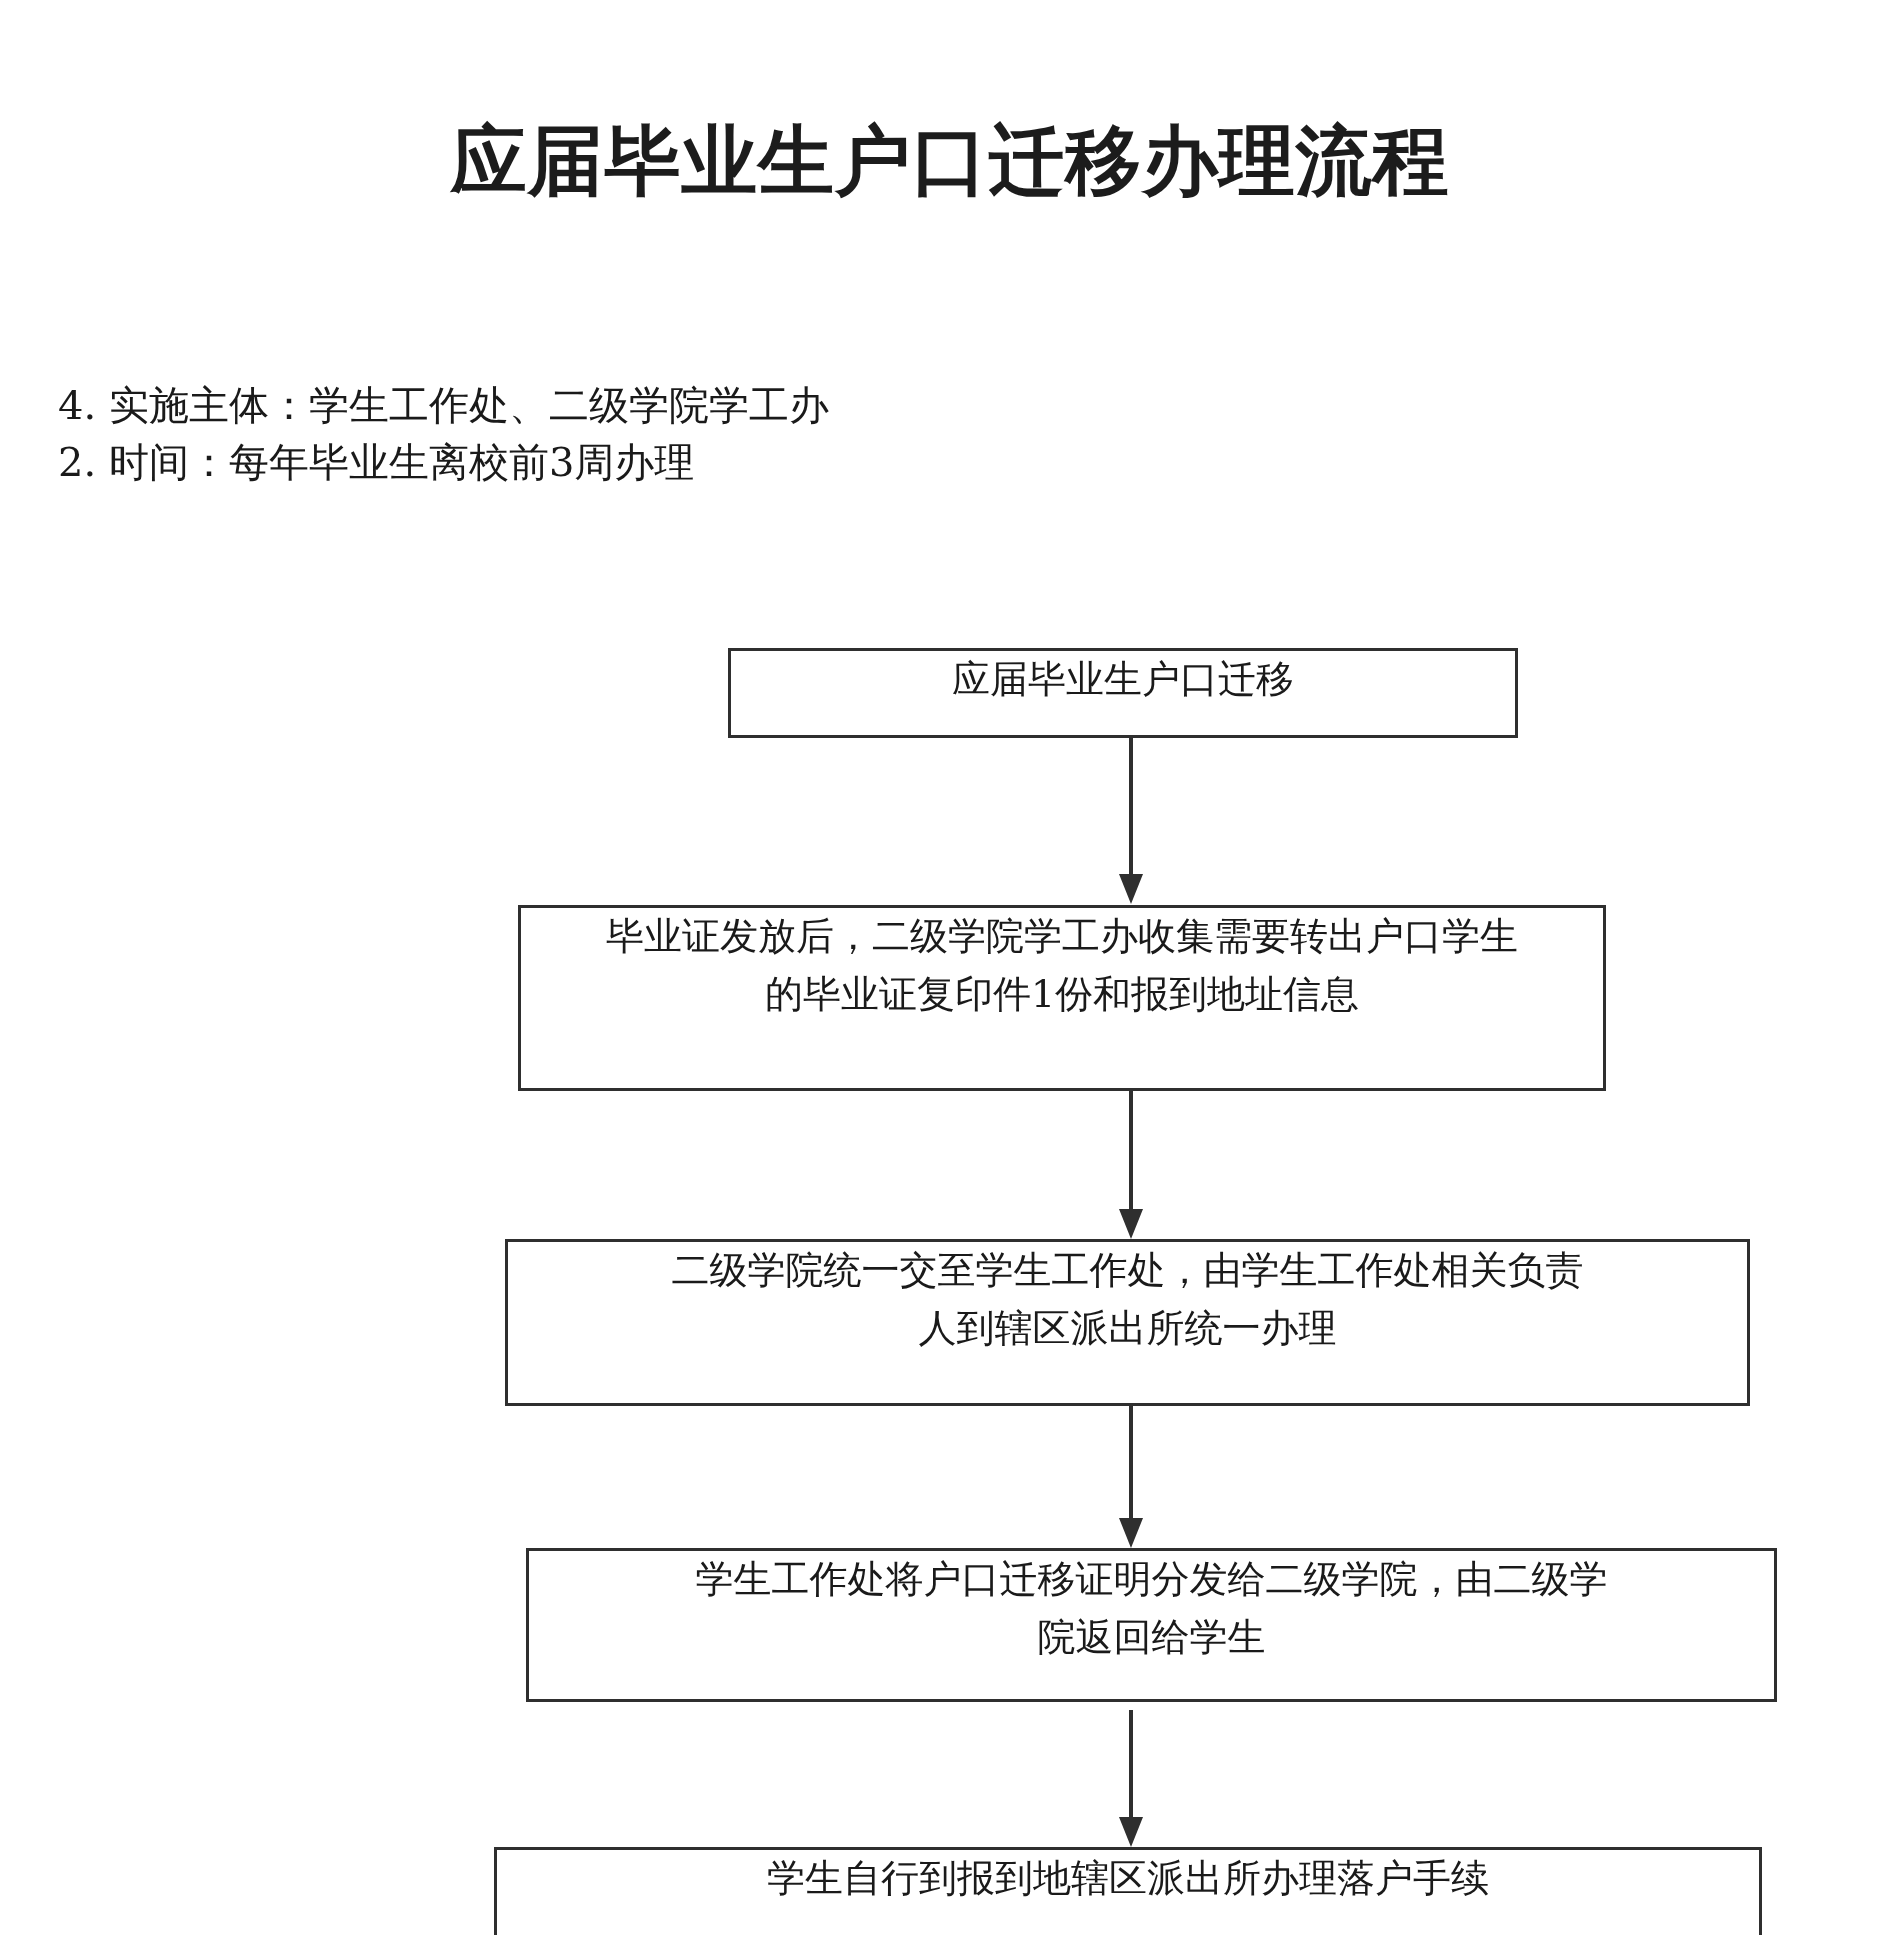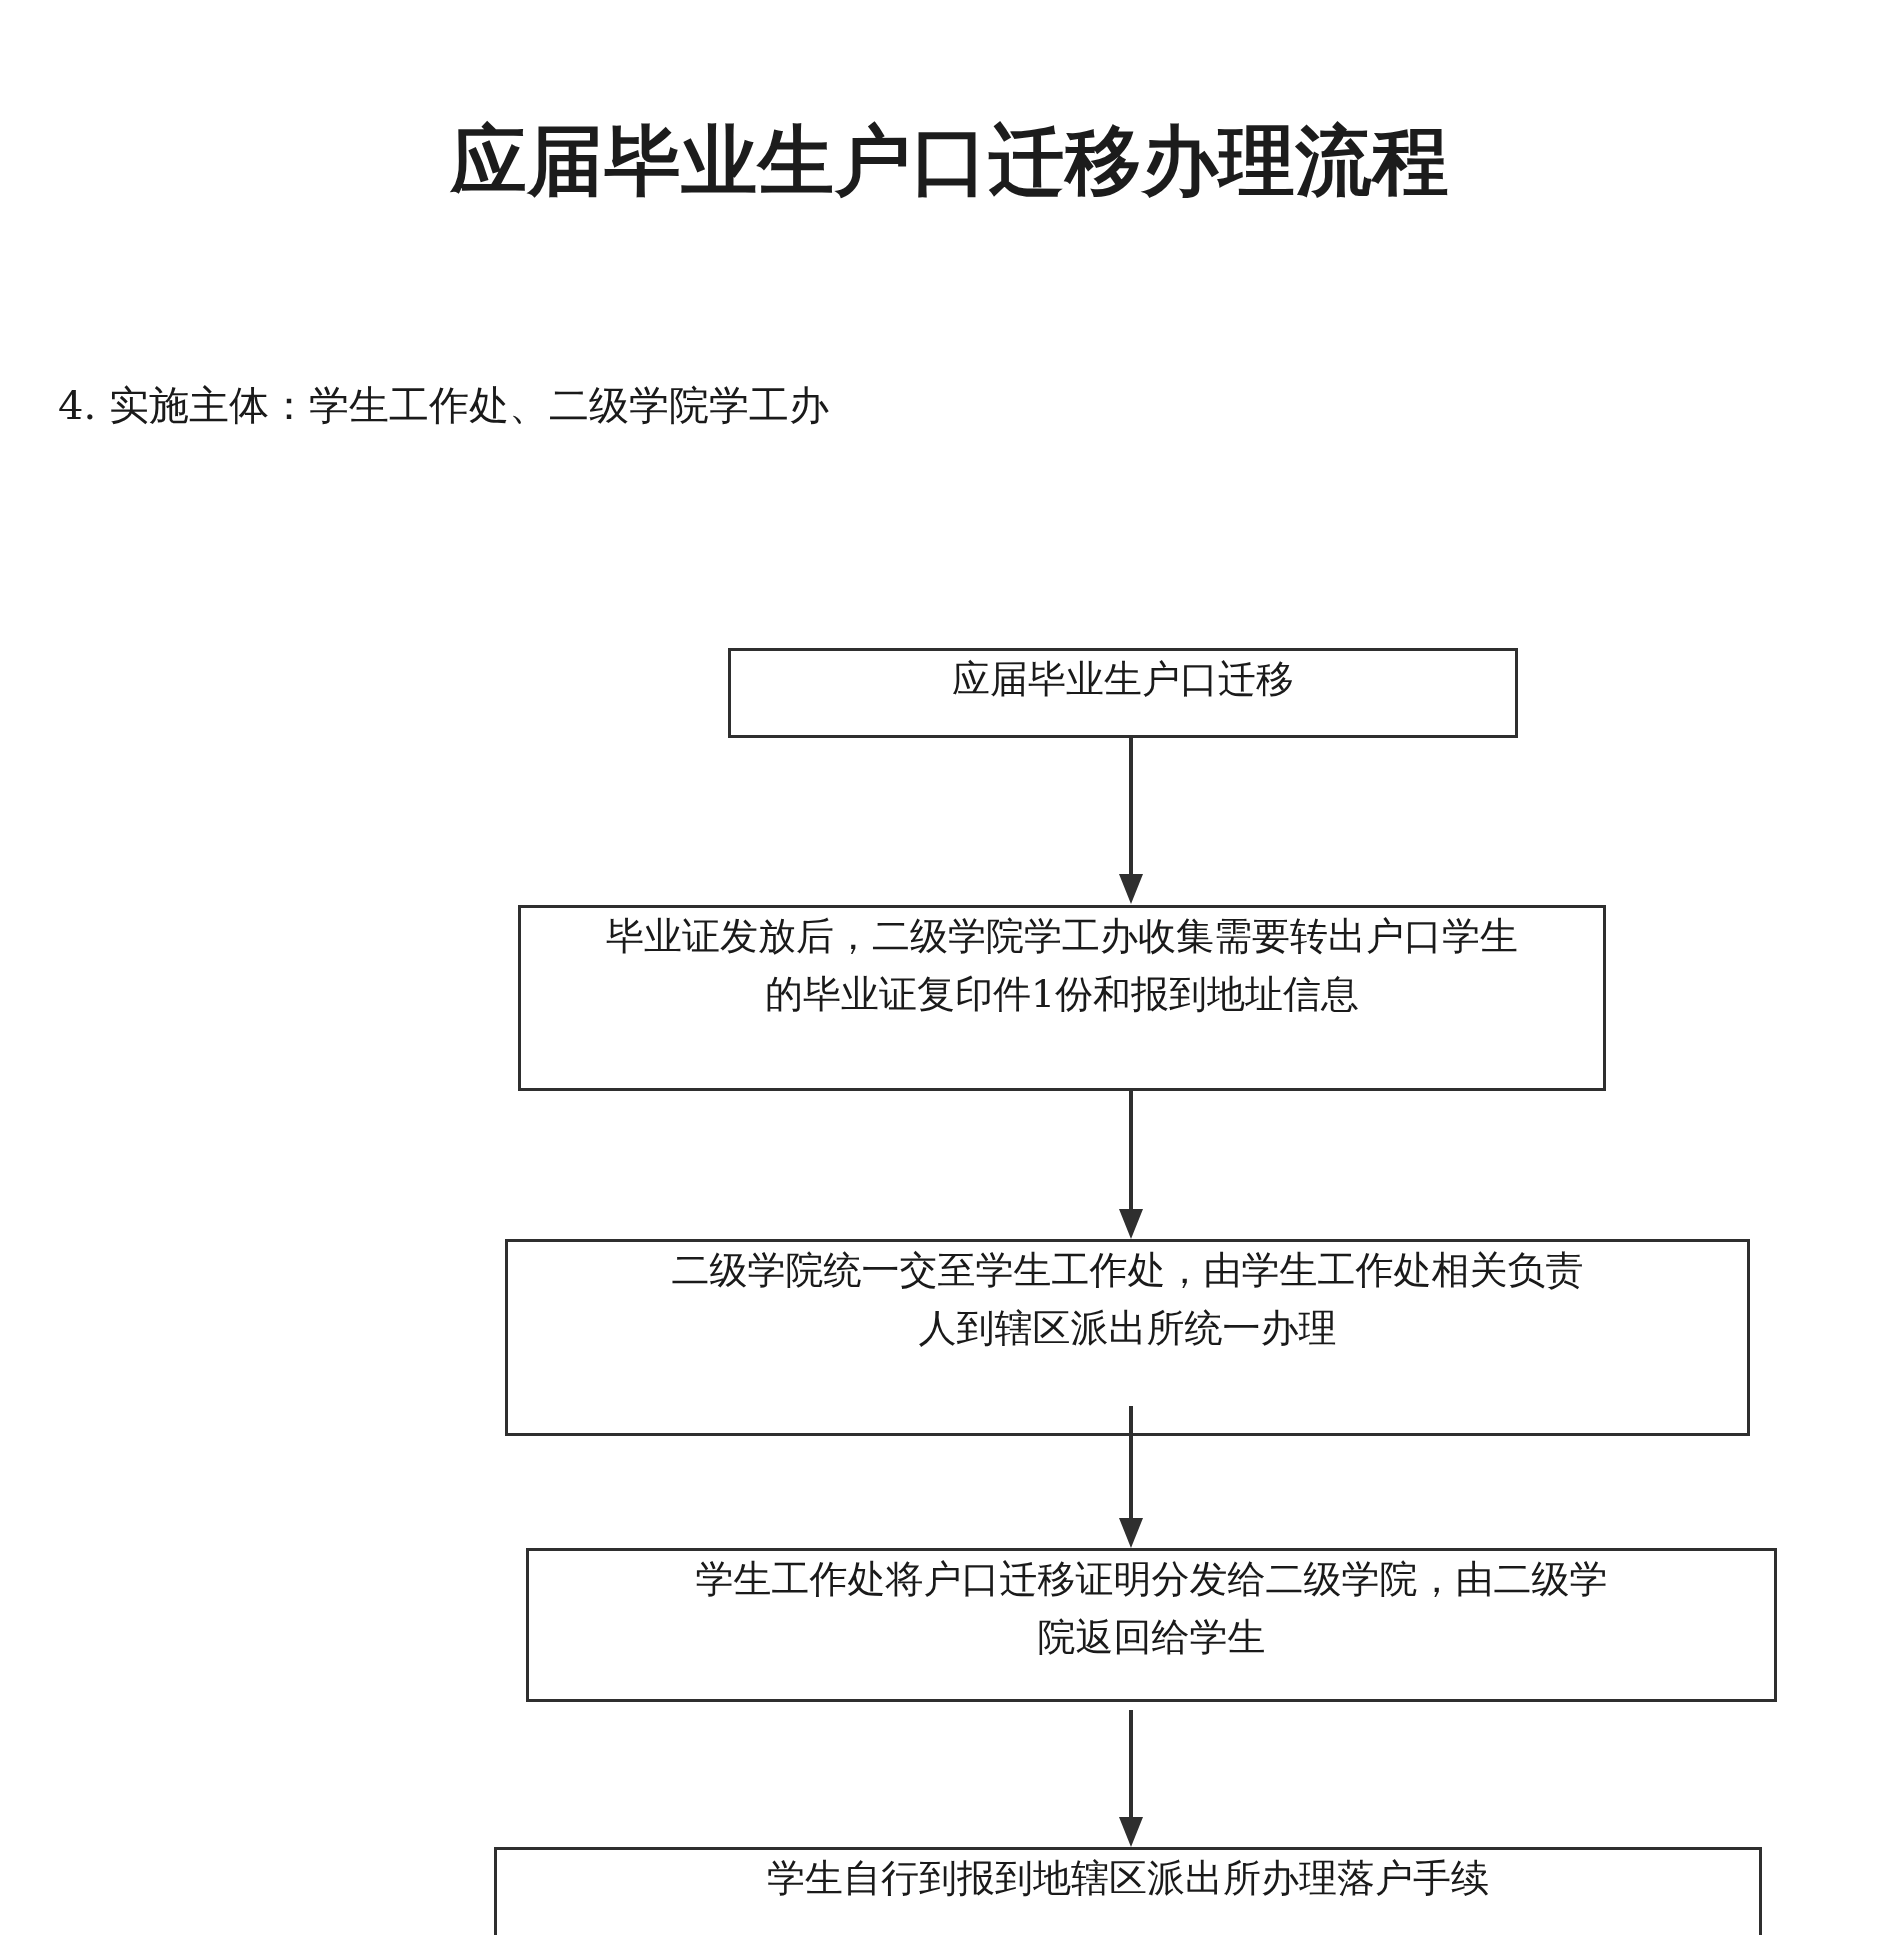--- a/index.html
+++ b/index.html
@@ -71,21 +71,21 @@
     line-height: 1.52;
     color: #1a1a1a;
     padding: 0 13px;
     font-family: "DejaVu Serif", "Liberation Serif", serif;
     white-space: pre-line;
   }
 
   
   #flow-box-1 { left: 728px; top: 648px; width: 790px; height: 90px; }
   #flow-box-2 { left: 518px; top: 905px; width: 1088px; height: 186px; }
-  #flow-box-3 { left: 505px; top: 1239px; width: 1245px; height: 197px; }
+  #flow-box-3 { left: 505px; top: 1239px; width: 1245px; height: 167px; }
   #flow-box-4 { left: 495px; top: 1548px; width: 1251px; height: 154px; margin-left: 31px; }
   #flow-box-5 { left: 494px; top: 1847px; width: 1268px; height: 173px; }
 
   
   .connector {
     position: absolute;
     width: 24px;
   }
   .connector .shaft {
     position: absolute;
@@ -114,20 +114,21 @@
   #connector-4 { left: 1119px; top: 1710px; height: 137px; }
   #connector-4 .shaft { height: 107px; }
 </style>
 </head>
 <body>
 
 <div id="doc-title">应届毕业生户口迁移办理流程</div>
 
 <div id="intro-block">
   <div class="intro-line">4. 实施主体：学生工作处、二级学院学工办</div>
+  <div class="intro-line">2. 时间：每年毕业生离校前3周办理</div>
 </div>
 
 <div id="flowchart">
 
   <div class="flow-box" id="flow-box-1">
     <div class="flow-box-text">应届毕业生户口迁移</div>
   </div>
 
   <div class="connector" id="connector-1">
     <div class="shaft"></div>

